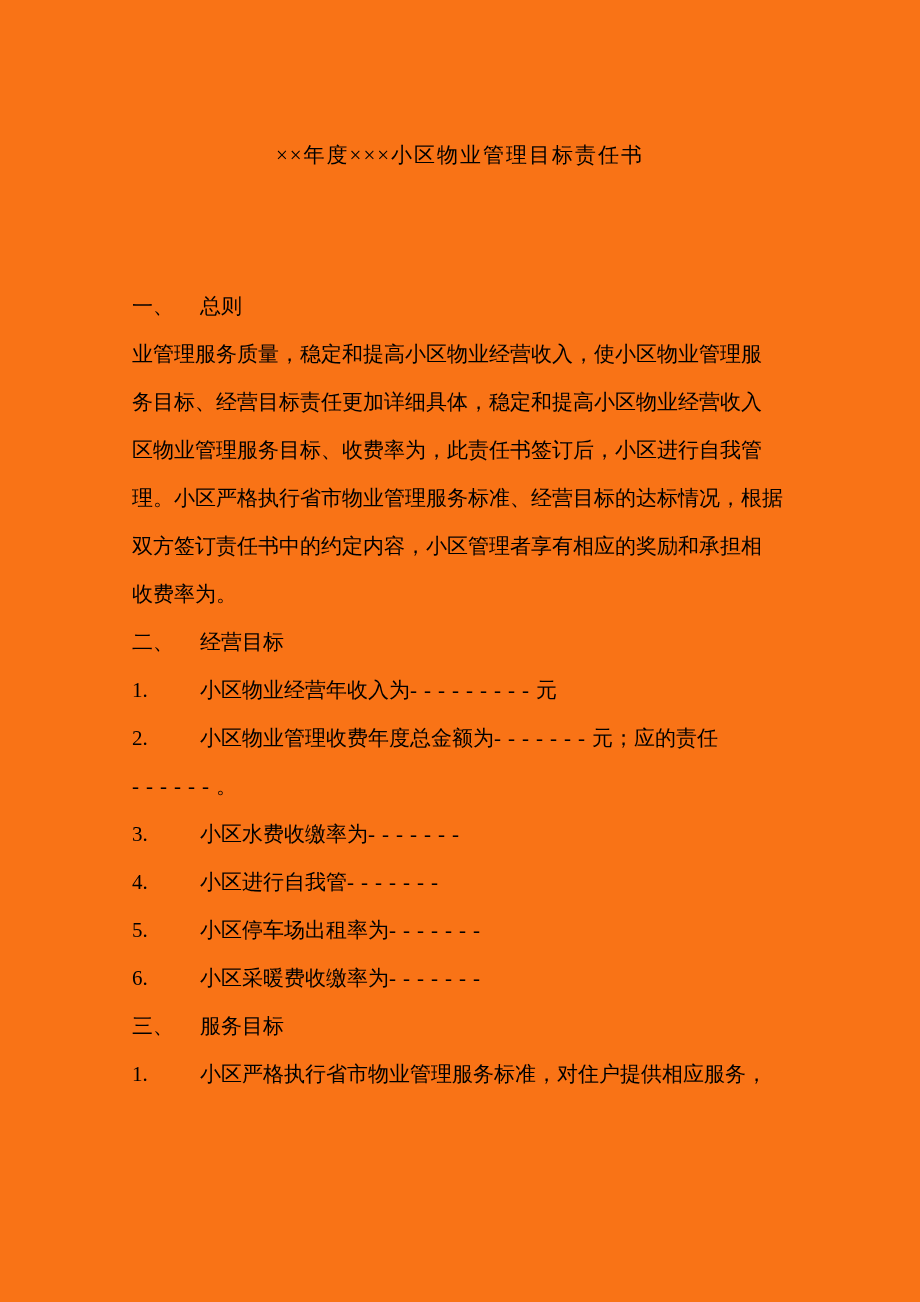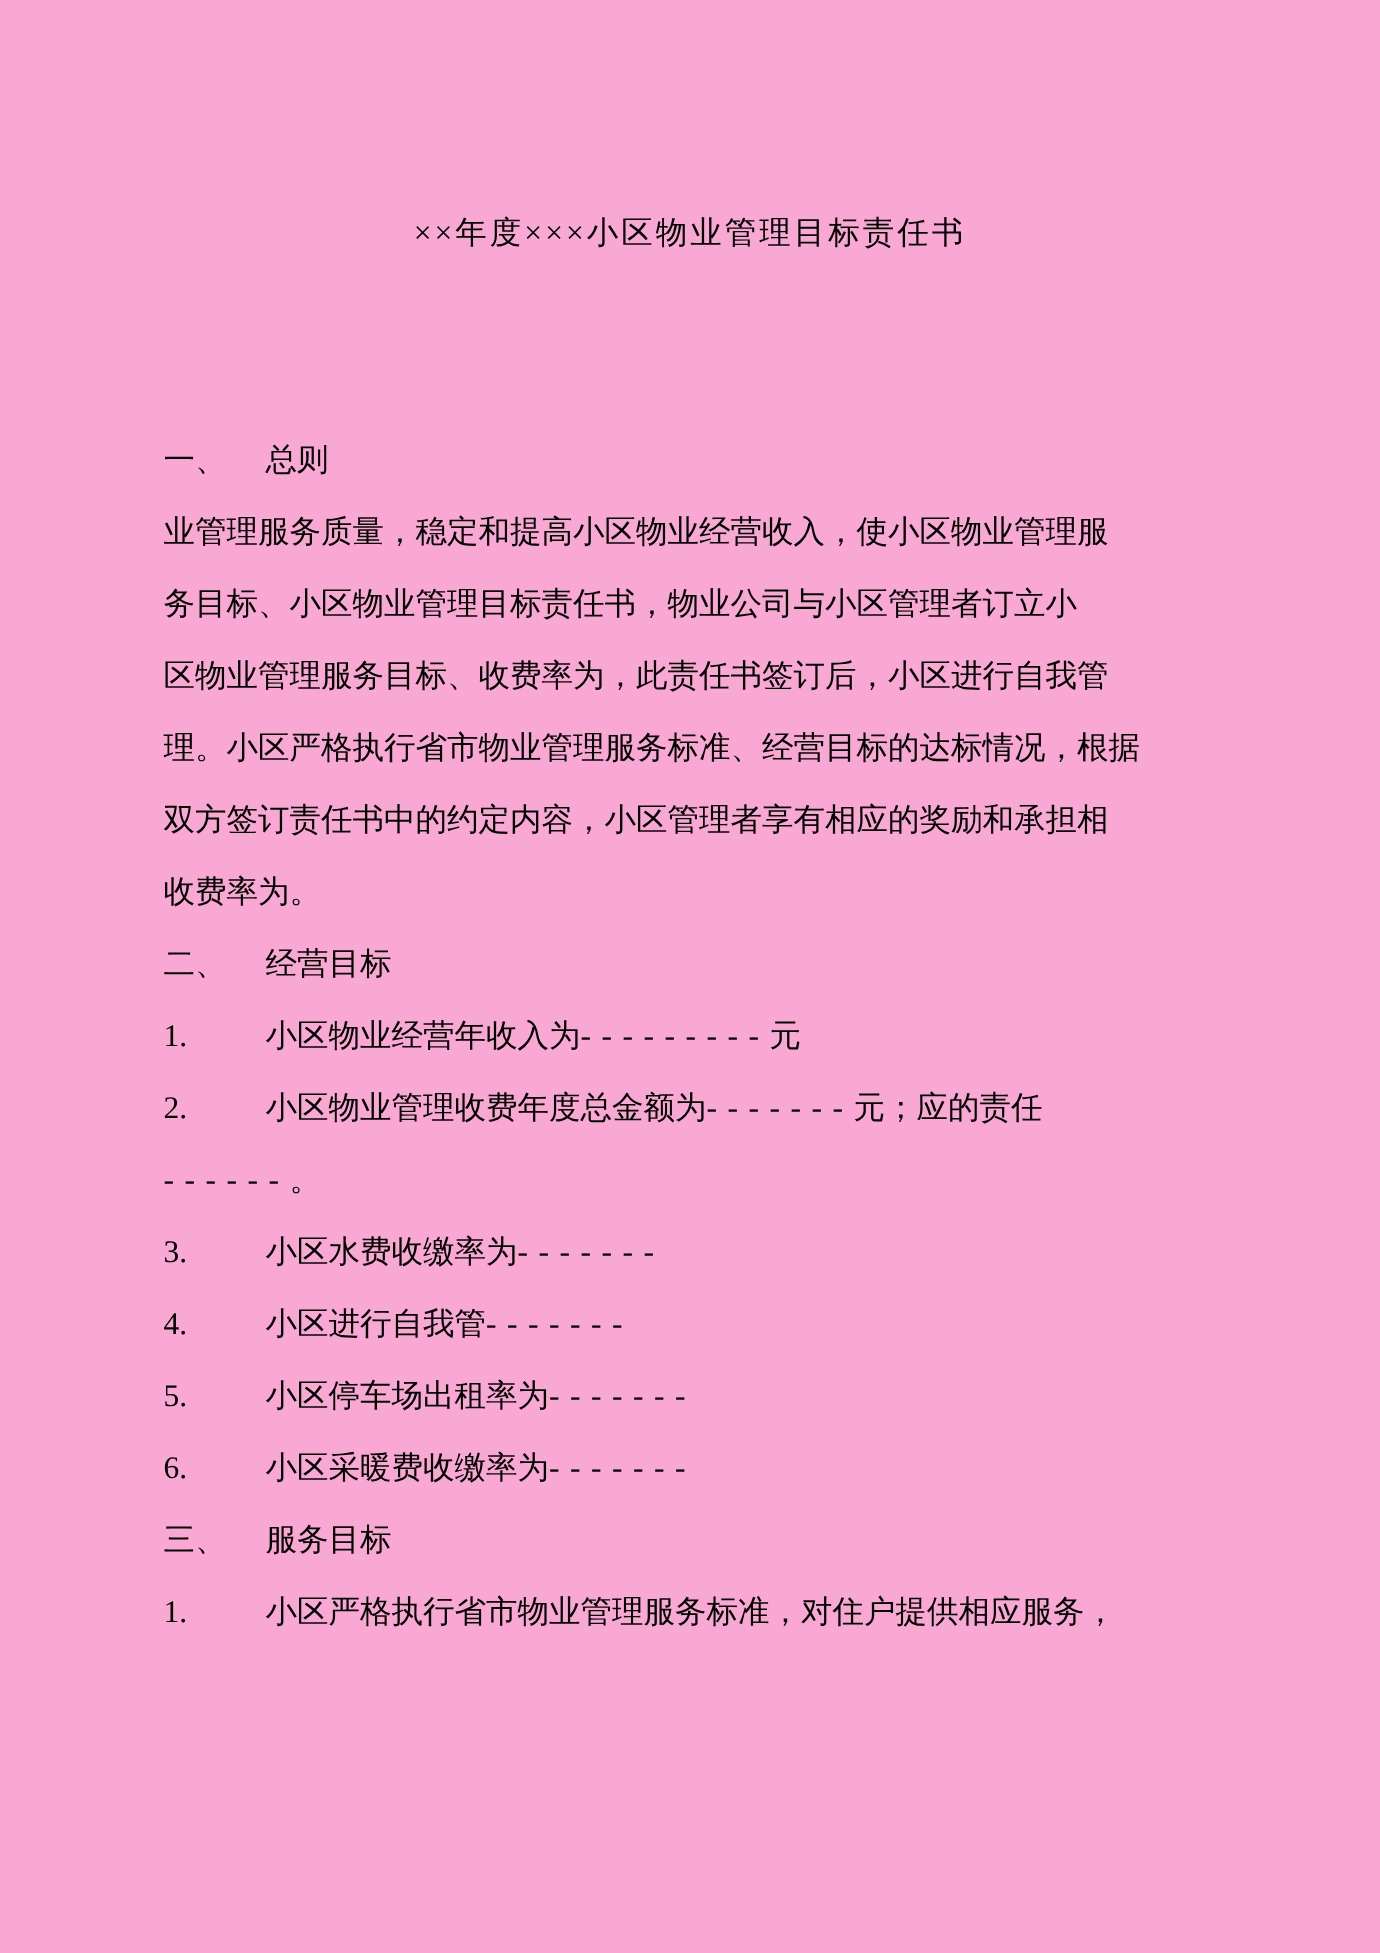--- a/index.html
+++ b/index.html
@@ -4,40 +4,40 @@
 <style>
   html, body {
     margin: 0;
     padding: 0;
     background: #ffffff;
   }
   .page {
     position: relative;
     width: 920px;
     height: 1302px;
-    background: #f9a8d4;
+    background: #f97316;
     color: #000000;
     font-family: "Liberation Serif", "DejaVu Serif", serif;
     overflow: hidden;
   }
   .doc-title {
     position: absolute;
     top: 131px;
     left: 0;
     width: 100%;
     text-align: center;
     font-size: 21px;
     line-height: 48px;
     letter-spacing: 2px;
     white-space: nowrap;
   }
   .doc-body {
     position: absolute;
     top: 282px;
-    left: 109px;
+    left: 132px;
     width: 672px;
     font-size: 21px;
   }
   .line {
     height: 48px;
     line-height: 48px;
     white-space: nowrap;
   }
   .num {
     display: inline-block;
@@ -60,21 +60,21 @@
   <div class="doc-body">
 
     <div class="line">
       <span class="num">一、</span><span>总则</span>
     </div>
 
     <div class="line">
       <span>业管理服务质量，稳定和提高小区物业经营收入，使小区物业管理服</span>
     </div>
     <div class="line">
-      <span>务目标、小区物业管理目标责任书，物业公司与小区管理者订立小</span>
+      <span>务目标、经营目标责任更加详细具体，稳定和提高小区物业经营收入</span>
     </div>
     <div class="line">
       <span>区物业管理服务目标、收费率为，此责任书签订后，小区进行自我管</span>
     </div>
     <div class="line">
       <span>理。小区严格执行省市物业管理服务标准、经营目标的达标情况，根据</span>
     </div>
     <div class="line">
       <span>双方签订责任书中的约定内容，小区管理者享有相应的奖励和承担相</span>
     </div>

